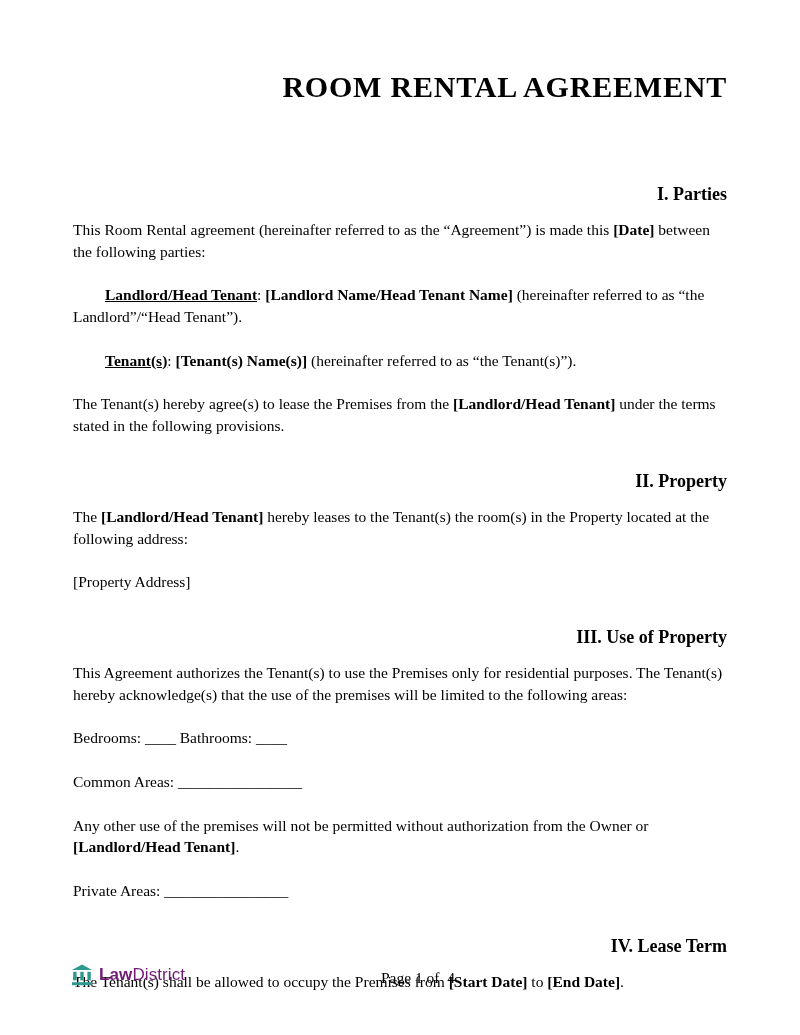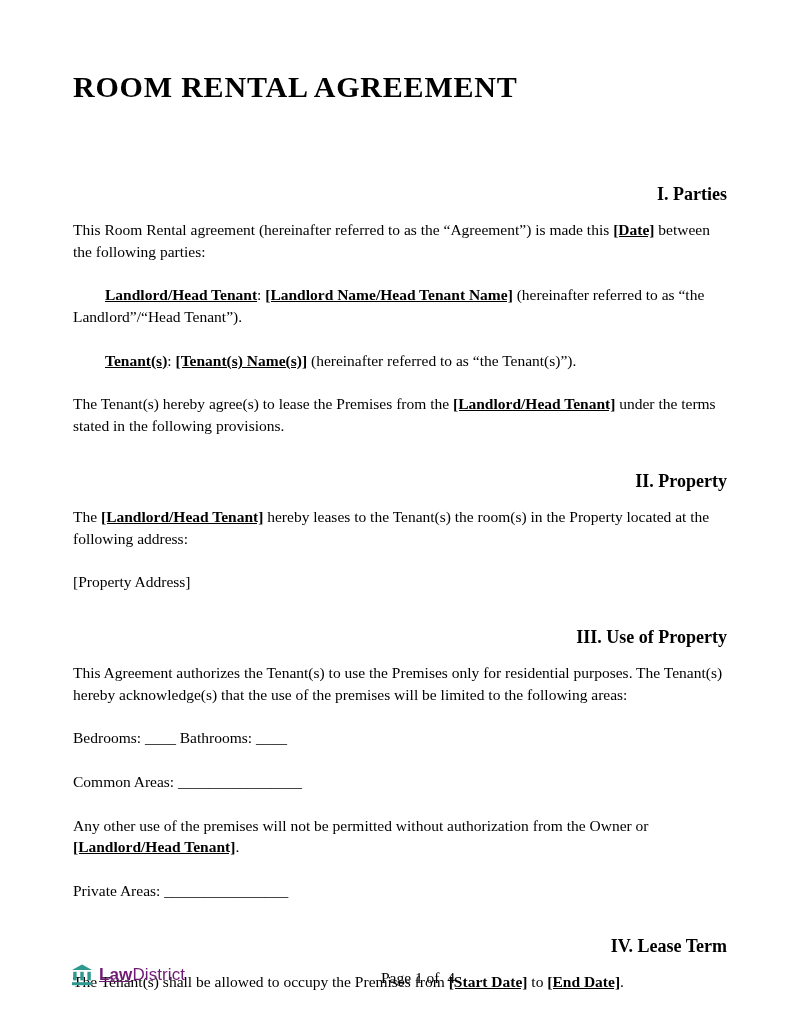--- a/index.html
+++ b/index.html
@@ -13,39 +13,39 @@
     width: 800px;
     height: 1035px;
     margin: 0 auto;
     background: #ffffff;
     overflow: hidden;
   }
   .content {
     padding: 58px 73px 0 73px;
   }
   .doc-title {
-    text-align: left;
+    text-align: right;
     font-size: 30px;
     font-weight: bold;
     letter-spacing: 0.8px;
     margin-top: 12px;
     margin-bottom: 80px;
   }
   .section-heading {
     font-size: 18px;
     font-weight: bold;
     margin: 34px 0 14px 0;
     text-align: right;
   }
   .para {
     font-size: 15.5px;
     line-height: 1.4;
     margin-bottom: 22px;
   }
-  .b { font-weight: bold; text-decoration: underline; }
+  .b { font-weight: bold; }
   .bu { font-weight: bold; text-decoration: underline; margin-left: 32px; }
   .footer {
     position: absolute;
     left: 0;
     right: 0;
     bottom: 42px;
     height: 30px;
   }
   .brand {
     position: absolute;

